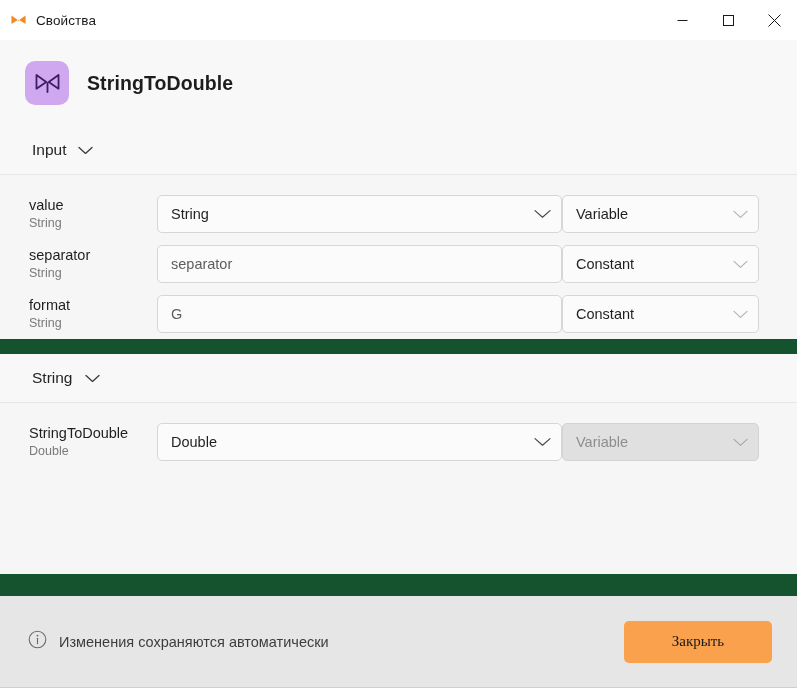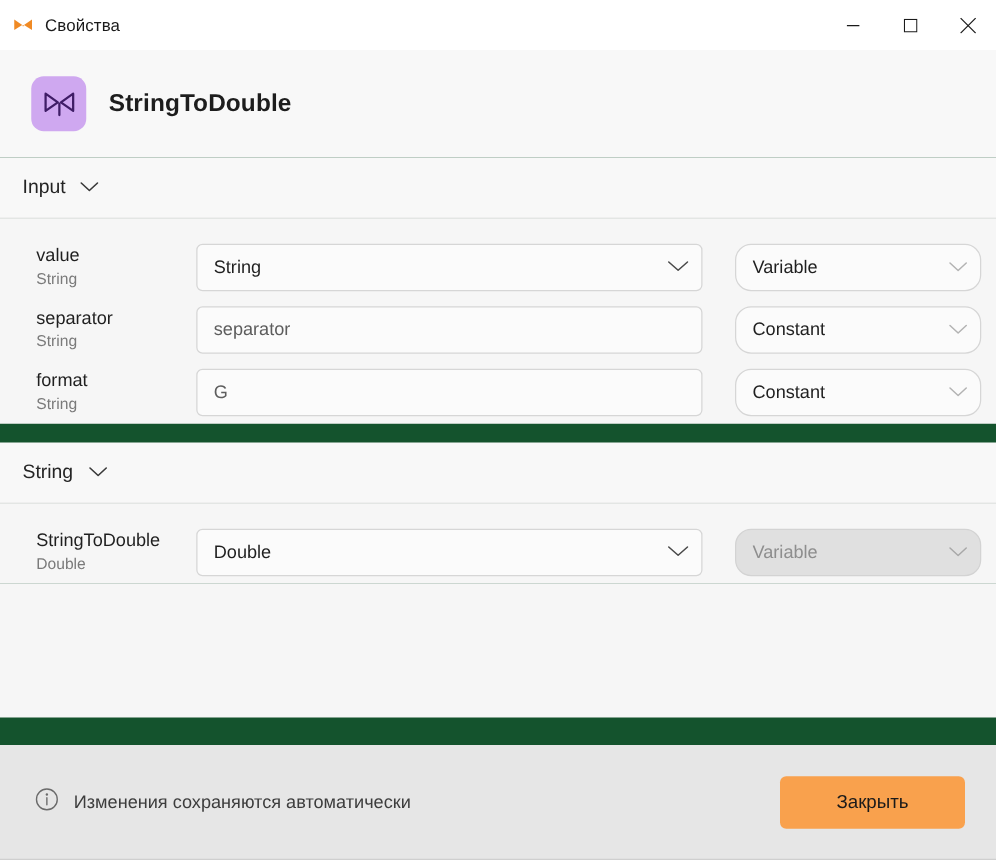--- a/index.html
+++ b/index.html
@@ -83,21 +83,21 @@
     color: #1d1d1d;
     letter-spacing: .1px;
   }
 
   
   .section-head {
     height: 49px;
     background: #f8f8f8;
     display: flex;
     align-items: center;
-    padding-left: 18px;
+    padding-left: 32px;
     gap: 12px;
     border-bottom: 1px solid #e6e6e6;
     flex: 0 0 49px;
   }
   .section-title {
     font-size: 15.5px;
     color: #242424;
   }
   .section-chevron { display: block; }
 
@@ -141,22 +141,21 @@
     font-size: 14.5px;
     color: #1f1f1f;
   }
   .ctl.main {
     width: 405px;
     flex: 0 0 405px;
   }
   .ctl.side {
     width: 197px;
     flex: 0 0 197px;
-    margin-left: 26px;
-    border-radius: 13px;
+    margin-left: 0;
   }
   .ctl .val { flex: 1 1 auto; white-space: nowrap; overflow: hidden; }
   .ctl .val.placeholder { color: #5d5d5d; }
   .ctl .chev { flex: 0 0 auto; display: block; }
   .ctl.disabled {
     background: #e0e0e0;
     border-color: #d3d3d3;
   }
   .ctl.disabled .val { color: #8e8e8e; }
 
@@ -181,21 +180,21 @@
   .footer-note .txt {
     font-size: 14.5px;
     color: #3d3d3d;
   }
   .close-btn {
     width: 148px;
     height: 42px;
     background: #f9a14d;
     border: 0;
     border-radius: 5px;
-    font-family: Liberation Sans, sans-serif;
+    font-family: Liberation Serif, serif;
     font-size: 15px;
     color: #1a1a1a;
     cursor: pointer;
     flex: 0 0 auto;
   }
 </style>
 </head>
 <body>
 
 <div id="app">

